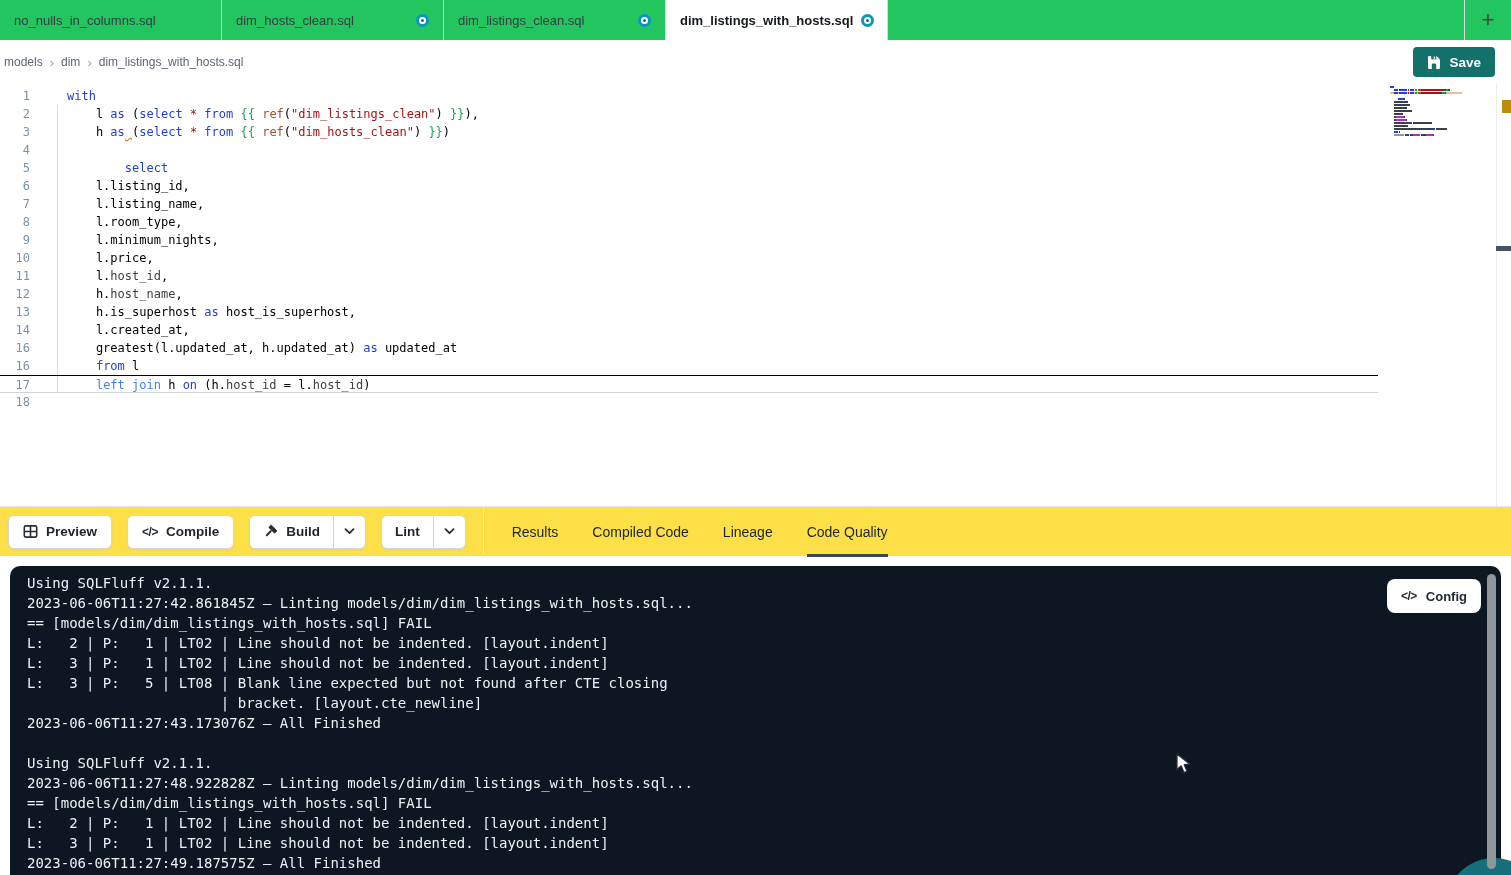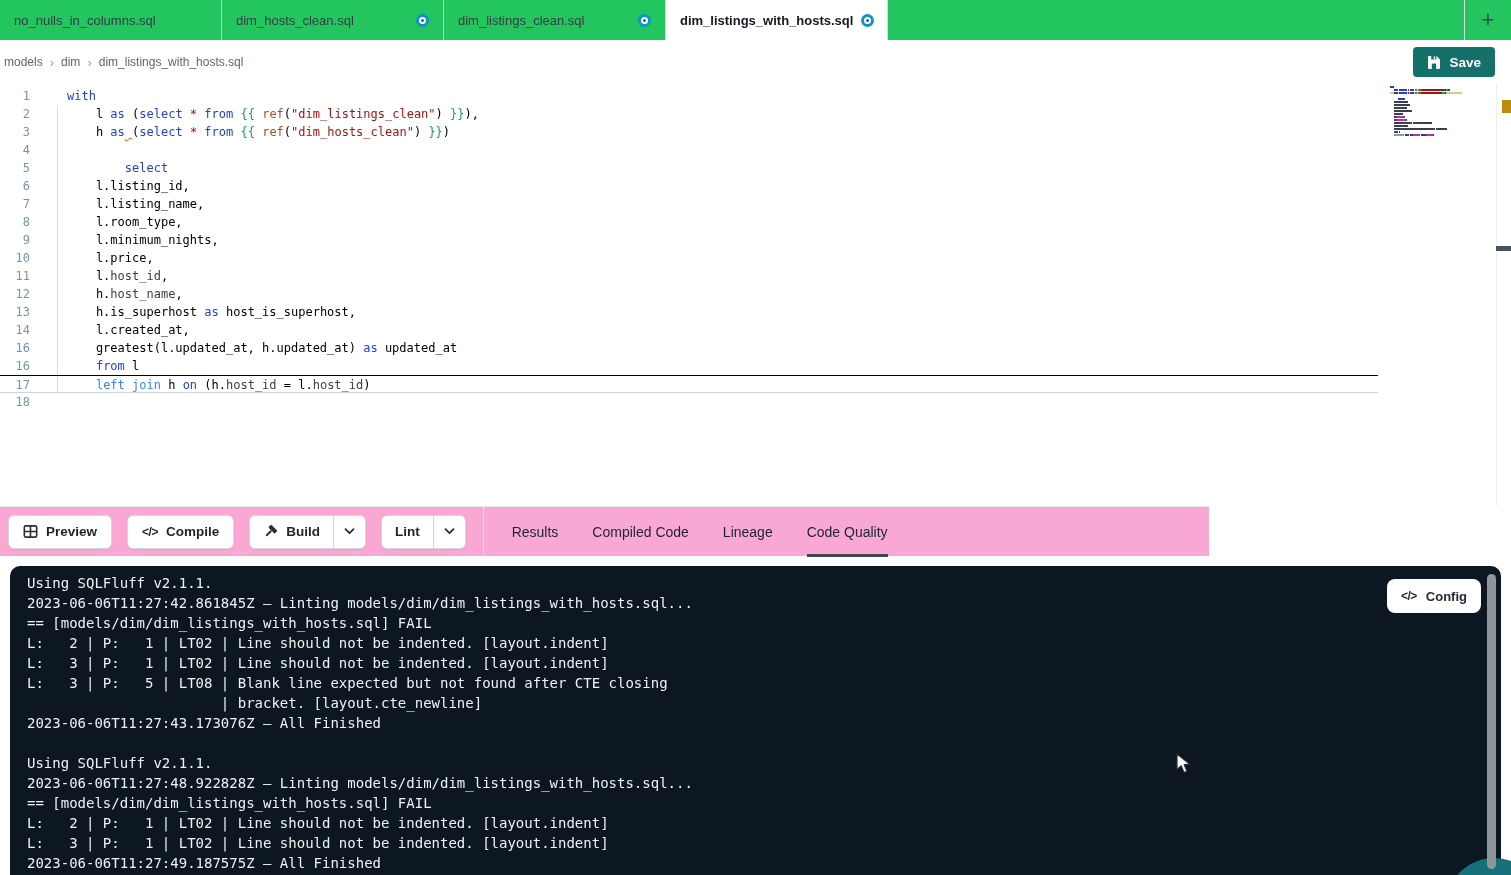--- a/index.html
+++ b/index.html
@@ -57,21 +57,21 @@
             text-decoration-color:#e07c2a; text-decoration-skip-ink:none; }
   .minimap { position:absolute; left:1390px; top:2px; width:72px; }
   .mm-row { height:2px; margin-bottom:1px; font-size:0; white-space:nowrap; }
   .mm-row span { display:inline-block; height:2px; vertical-align:top; }
   .ruler-track { position:absolute; left:1496px; top:0; height:422px;
                  border-left:1px solid #eceef0; }
   .marker-warn { position:absolute; left:1502px; top:16px; width:9px; height:13px; background:#bd8c0f; }
   .marker-cursor { position:absolute; left:1496px; top:162px; width:15px; height:5px; background:#46525e; }
 
   
-  .tbar { position:absolute; left:0; top:506px; width:1209px; height:50px; background:#f9a8d4;
+  .tbar { position:absolute; left:0; top:506px; width:1511px; height:50px; background:#fde047;
           border-top:1px solid #e5e7ea; display:flex; align-items:center; }
   .tbar-buttons { display:flex; align-items:center; gap:15px; padding-left:8px; }
   .btn, .splitbtn { height:34px; border:1px solid #d3d7dc; border-radius:6px; background:#fff;
          box-shadow:0 1px 2px rgba(16,24,40,.05); color:#1f242b; font-size:13.5px;
          font-weight:600; display:flex; align-items:center; overflow:hidden; }
   .btn { padding:0 14px; gap:8px; cursor:pointer; }
   .splitbtn { padding:0; }
   .split-main { display:flex; align-items:center; gap:8px; padding:0 13px; height:100%; cursor:pointer; }
   .split-caret { display:flex; align-items:center; justify-content:center; width:32px; height:100%;
                  border-left:1px solid #d3d7dc; cursor:pointer; }

